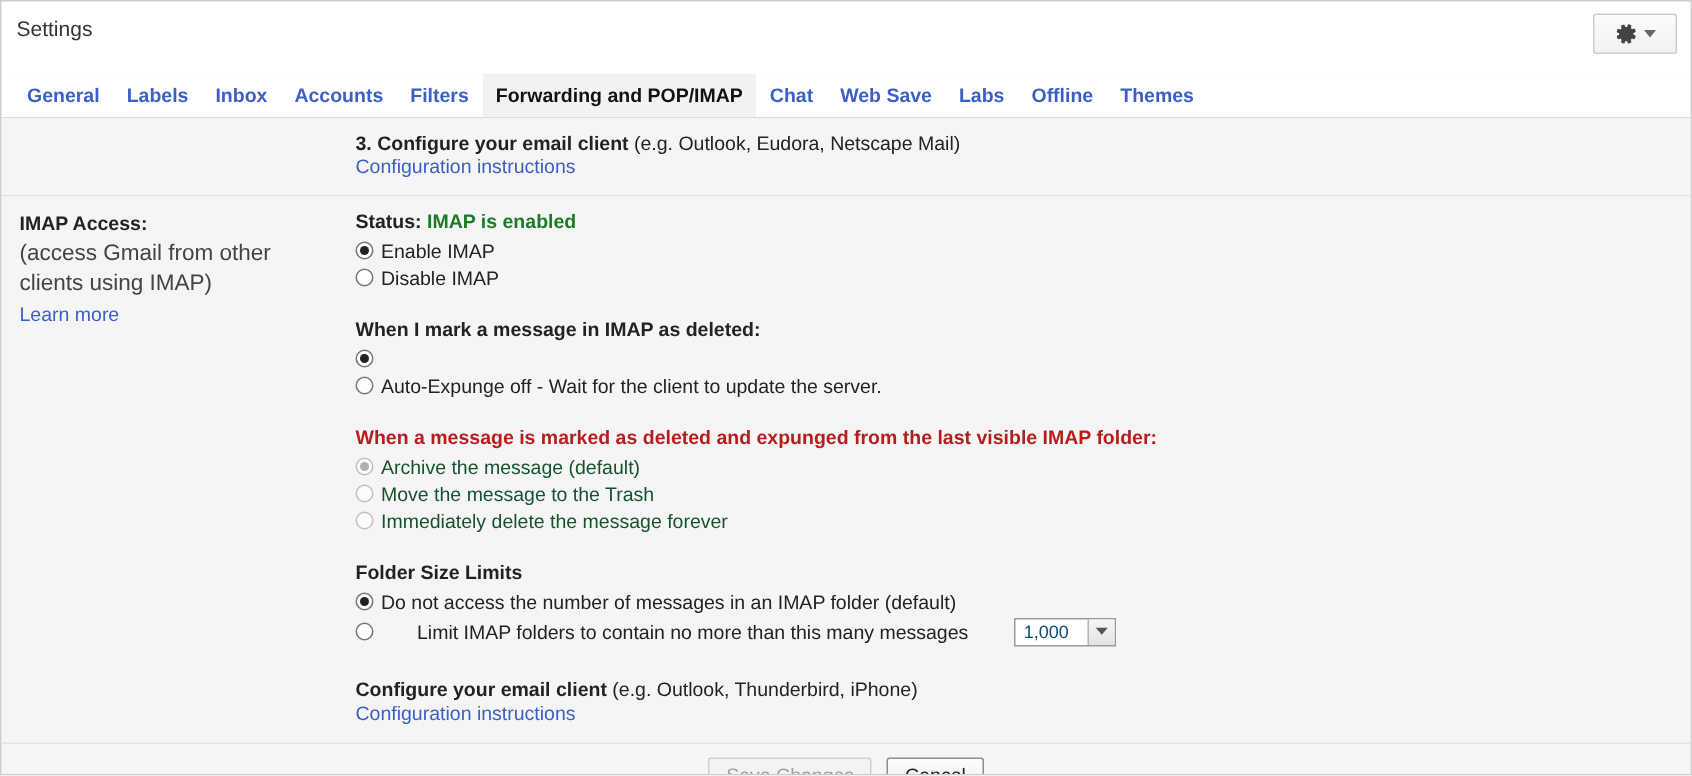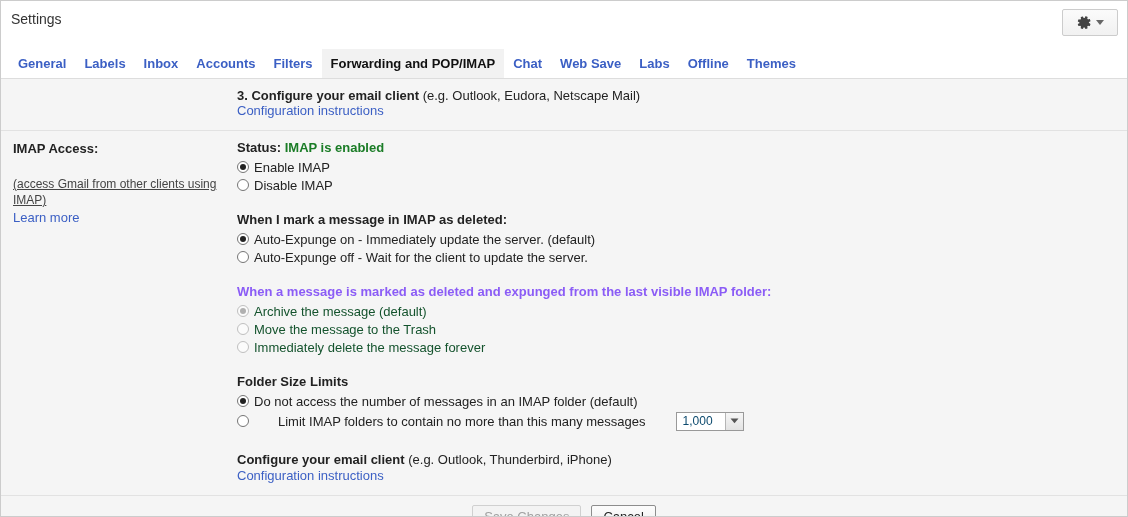--- a/index.html
+++ b/index.html
@@ -106,34 +106,34 @@
   }
 
   .link {
     color: #3b5fc4;
     text-decoration: none;
     cursor: pointer;
   }
 
   .bold { font-weight: bold; }
   .side-title { font-weight: bold; font-size: 13px; color: #222; }
-  .side-note { font-size: 12px; color: #444; margin-top: 20px; line-height: 1.35; text-decoration: underline; }
+  .side-note { font-size: 15px; color: #444; margin-top: 3px; line-height: 1.35; }
   .side-link { display: block; margin-top: 2px; font-size: 13px; }
 
   .status-line { font-size: 13px; margin-bottom: 3px; }
   .status-value { color: #1a7c26; font-weight: bold; }
 
   .group { margin-top: 18px; }
   .group-head {
     font-weight: bold;
     font-size: 13px;
     color: #222;
     margin-bottom: 3px;
   }
-  .group.disabled .group-head { color: #8b5cf6; }
+  .group.disabled .group-head { color: #b91c1c; }
 
   .opt {
     display: flex;
     align-items: center;
     height: 18px;
     font-size: 13px;
     color: #222;
   }
   .opt .label { margin-left: 5px; }
   .group.disabled .opt .label { color: #14532d; }
@@ -323,21 +323,20 @@
               <span class="radio"></span>
               <span class="label">Disable IMAP</span>
             </div>
           </div>
 
         <div class="group">
           <div class="group-head">When I mark a message in IMAP as deleted:</div>
           <div id="expunge-group">
               <div class="opt">
                 <span class="radio checked"></span>
-                <span class="label">Auto-Expunge on - Immediately update the server. (default)</span>
               </div>
               <div class="opt">
                 <span class="radio"></span>
                 <span class="label">Auto-Expunge off - Wait for the client to update the server.</span>
               </div>
             </div>
         </div>
 
         <div class="group disabled">
           <div class="group-head">When a message is marked as deleted and expunged from the last visible IMAP folder:</div>

